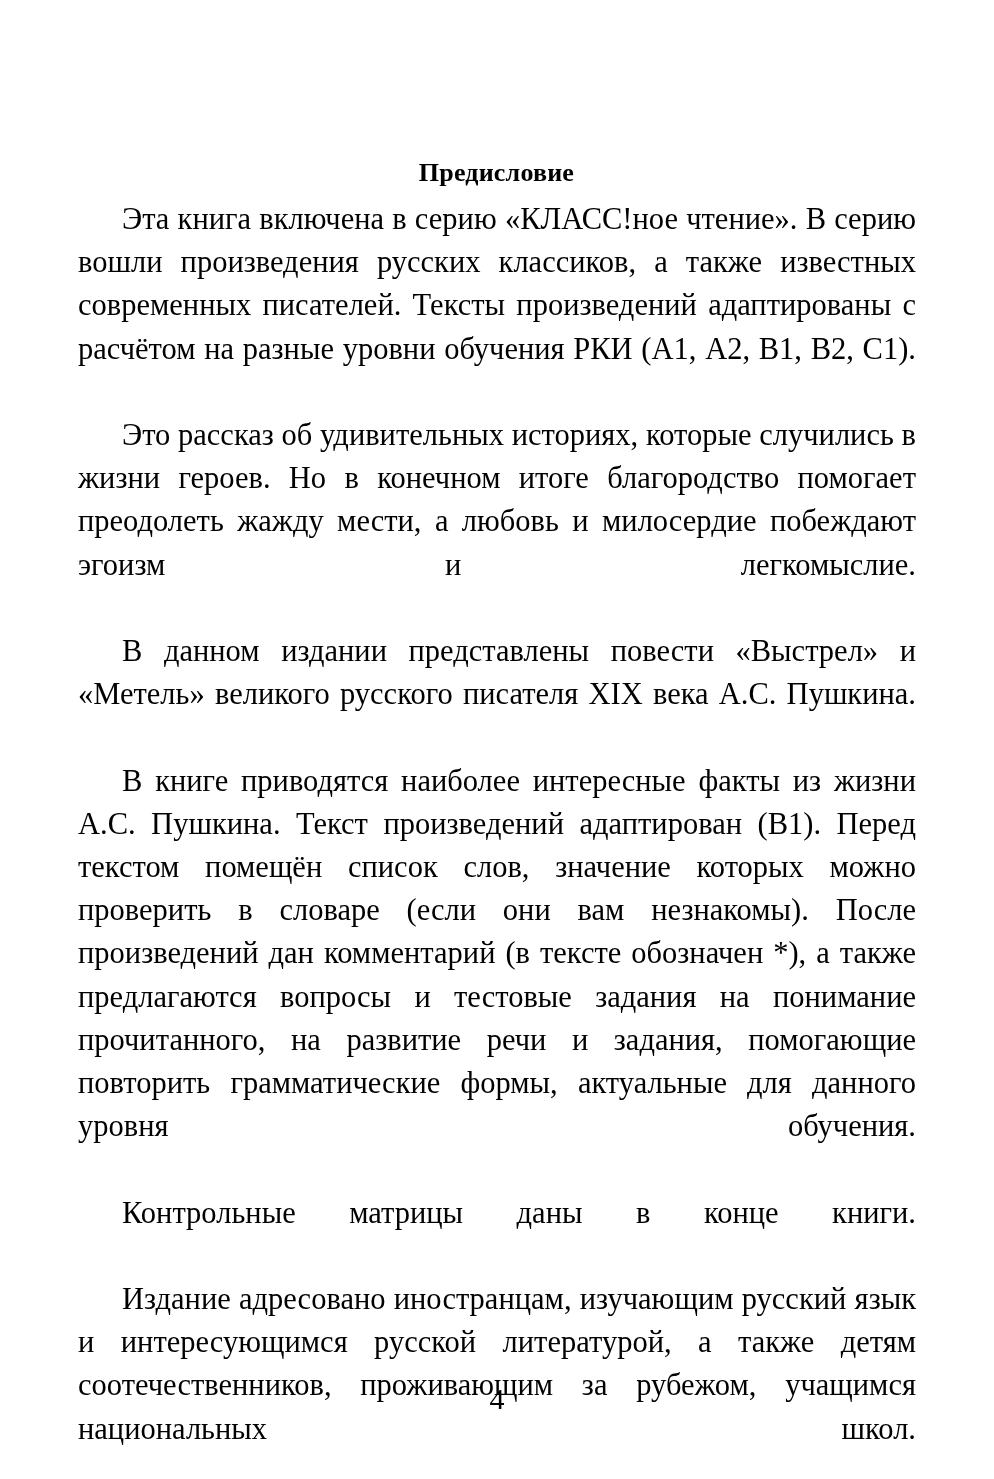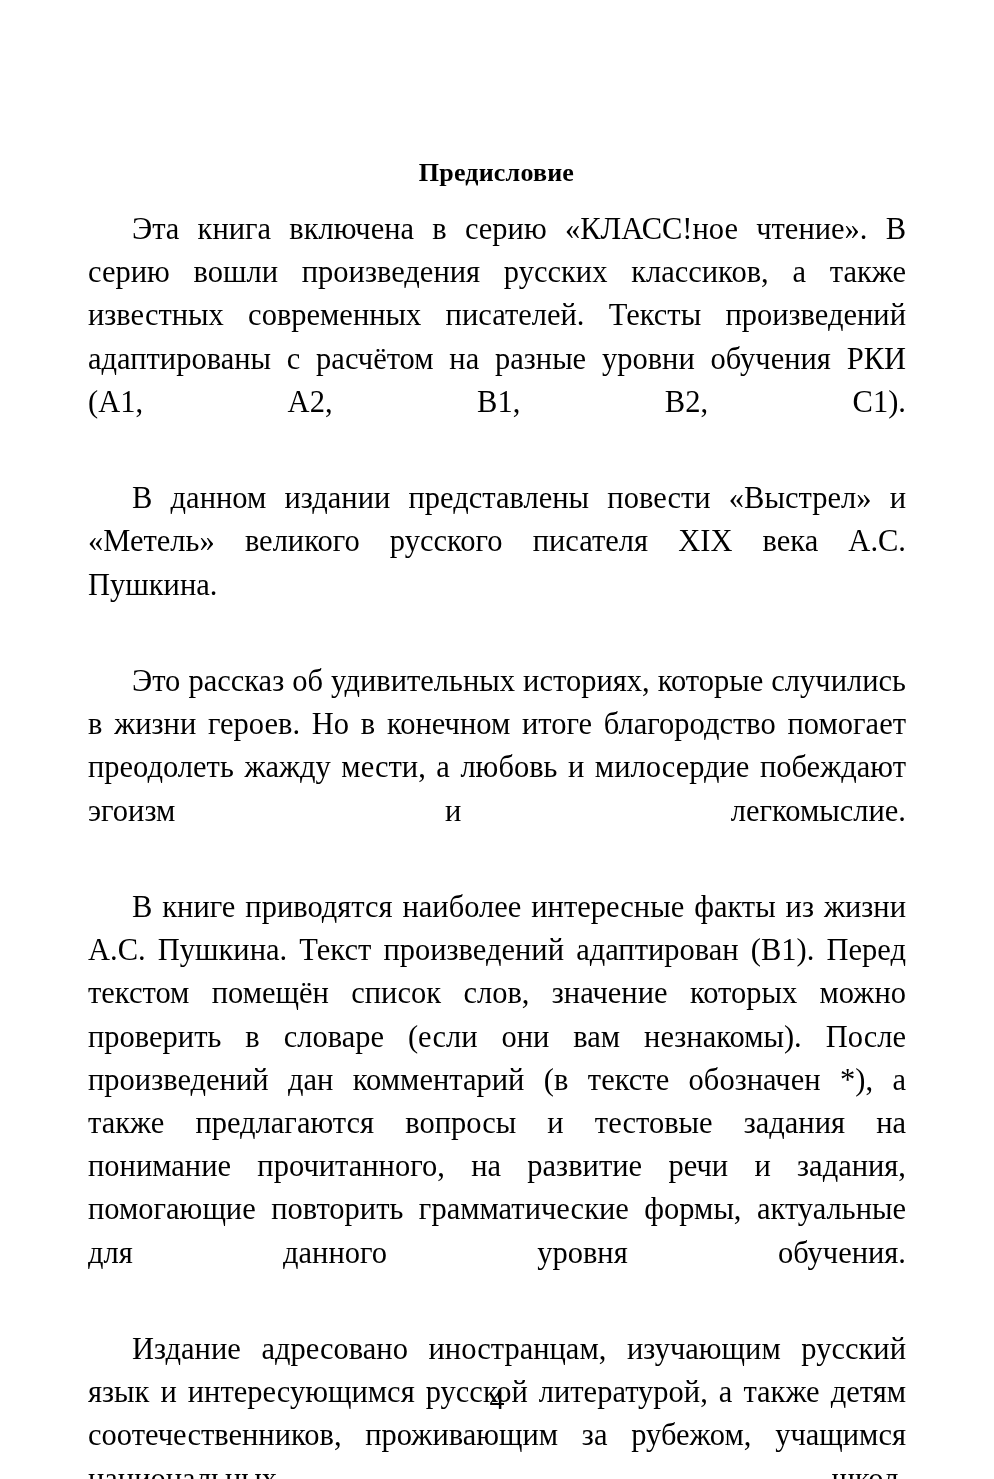--- a/index.html
+++ b/index.html
@@ -39,21 +39,21 @@
   }
 
   .body-block {
     position: absolute;
     left: 78px;
     top: 198px;
     width: 838px;
   }
 
   .para {
-    margin: 10px;
+    margin: 0;
     font-size: 30.5px;
     line-height: 43.2px;
     text-align: justify;
     text-justify: inter-word;
     text-indent: 44px;
     hyphens: manual;
     -webkit-hyphens: manual;
     color: #000000;
     font-family: Liberation Serif, serif;
   }
@@ -78,22 +78,23 @@
 </style>
 </head>
 <body>
 
 <div class="page">
 
   <h1 class="page-title">Предисловие</h1>
 
   <div class="body-block">
     <p class="para">Эта книга включена в серию «КЛАСС!ное чтение». В серию вошли произведения русских классиков, а так­же известных современных писателей. Тексты произ­ведений адаптированы с расчётом на разные уровни обучения РКИ (А1, А2, В1, В2, С1).</p>
+    <p class="para">Это рассказ об удивительных историях, которые случились в жизни героев. Но в конечном итоге благо­родство помогает преодолеть жажду мести, а любовь и милосердие побеждают эгоизм и легкомыслие.</p>
     <p class="para">В данном издании представлены повести «Вы­стрел» и «Метель» великого русского писателя XIX века А.С. Пушкина.</p>
-    <p class="para">Это рассказ об удивительных историях, которые случились в жизни героев. Но в конечном итоге благо­родство помогает преодолеть жажду мести, а любовь и милосердие побеждают эгоизм и легкомыслие.</p>
     <p class="para">В книге приводятся наиболее интересные факты из жизни А.С. Пушкина. Текст произведений адаптирован (В1). Перед текстом помещён список слов, значение которых можно проверить в словаре (если они вам незнакомы). После произведений дан комментарий (в тексте обозначен *), а также предлагаются вопросы и тестовые задания на понимание прочитанного, на развитие речи и задания, помогающие повторить грам­матические формы, актуальные для данного уровня обучения.</p>
+    <p class="para">Контрольные матрицы даны в конце книги.</p>
     <p class="para">Издание адресовано иностранцам, изучающим рус­ский язык и интересующимся русской литературой, а также детям соотечественников, проживающим за рубежом, учащимся национальных школ.</p>
 
   </div>
 
   <div class="page-number">4</div>
 
 </div>
 
 </body></html>

